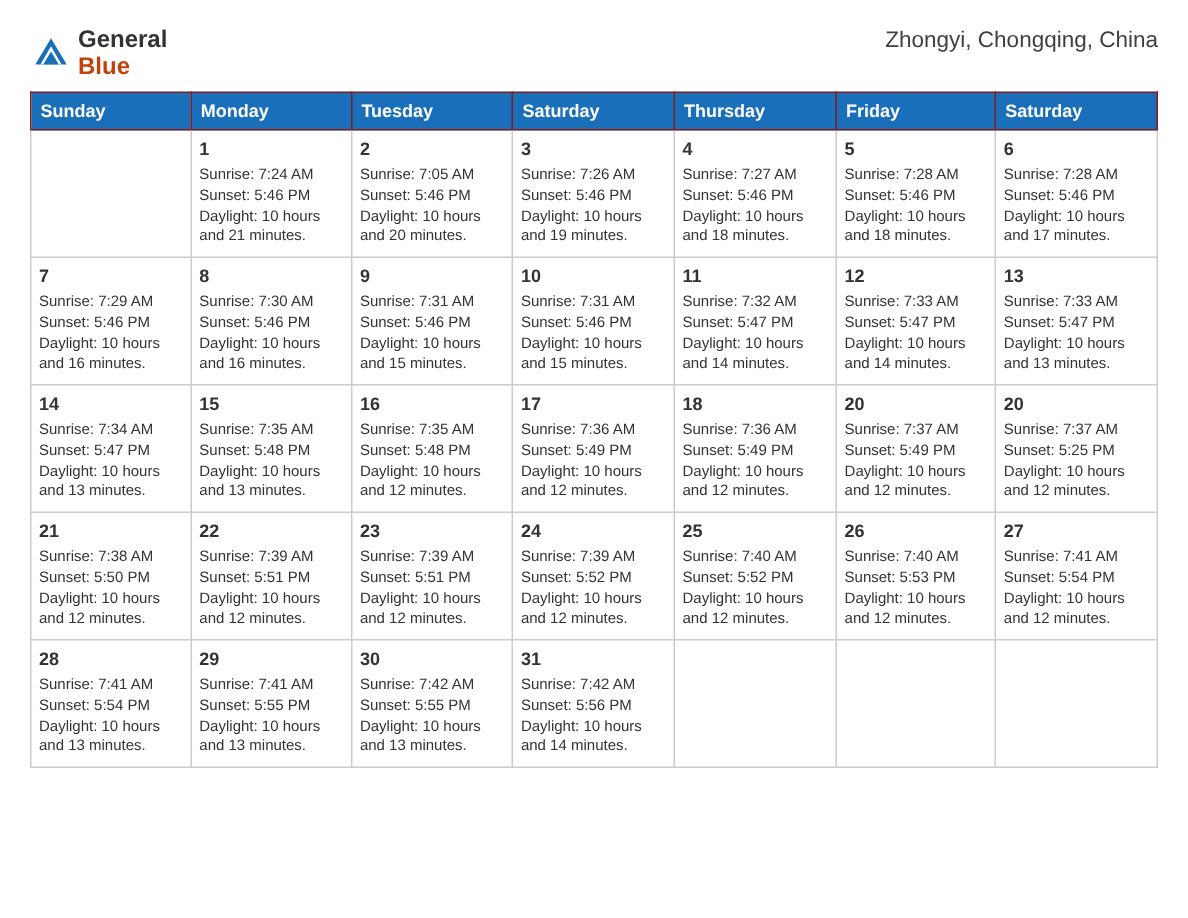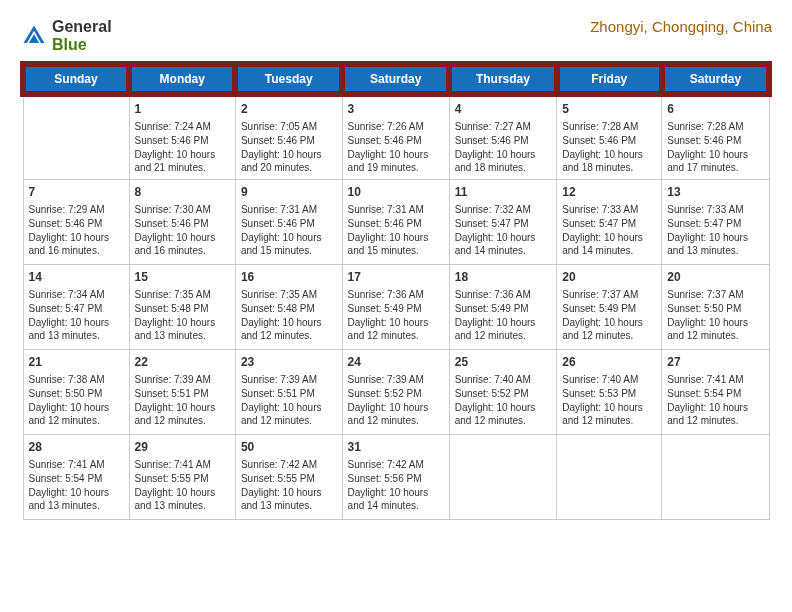--- a/index.html
+++ b/index.html
@@ -27,52 +27,52 @@
       display: flex;
       align-items: center;
       gap: 4px;
     }
     .logo-text {
       font-size: 16px;
       font-weight: bold;
       line-height: 1.1;
     }
     .logo-general { color: #333; }
-    .logo-blue { color: #4d7c0f; }
+    .logo-blue { color: #c2410c; }
     .logo-icon {
       width: 28px;
       height: 28px;
     }
     .title-block {
       text-align: right;
     }
     .month-title {
       font-size: 32px;
       font-weight: bold;
       color: #222;
       line-height: 1.1;
     }
     .subtitle {
       font-size: 15px;
-      color: #a16207;
+      color: #404040;
     }
     .calendar {
       flex: 1;
       border-collapse: collapse;
       width: 100%;
       font-size: 10.5px;
     }
     .calendar th {
       background: #1a6fba;
       color: #fff;
-      text-align: center;
+      text-align: left;
       padding: 5px 6px;
       font-size: 12px;
       font-weight: bold;
-      border: 6px solid #7f1d1d;
+      border: 1px solid #7f1d1d;
     }
     .calendar td {
       border: 1px solid #ccc;
       vertical-align: top;
       padding: 4px 5px;
       width: 113px;
       height: 85px;
       color: #333;
       line-height: 1.4;
     }
@@ -263,21 +263,21 @@
           <td>
             <span class="day-num">20</span>
             <div class="cell-info">Sunrise: 7:37 AM
 Sunset: 5:49 PM
 Daylight: 10 hours
 and 12 minutes.</div>
           </td>
           <td>
             <span class="day-num">20</span>
             <div class="cell-info">Sunrise: 7:37 AM
-Sunset: 5:50 PM
+Sunset: 5:25 PM
 Daylight: 10 hours
 and 12 minutes.</div>
           </td>
         </tr>
         <tr class="row-shade">
           <td>
             <span class="day-num">21</span>
             <div class="cell-info">Sunrise: 7:38 AM
 Sunset: 5:50 PM
 Daylight: 10 hours
@@ -335,21 +335,21 @@
 and 13 minutes.</div>
           </td>
           <td>
             <span class="day-num">29</span>
             <div class="cell-info">Sunrise: 7:41 AM
 Sunset: 5:55 PM
 Daylight: 10 hours
 and 13 minutes.</div>
           </td>
           <td>
-            <span class="day-num">50</span>
+            <span class="day-num">30</span>
             <div class="cell-info">Sunrise: 7:42 AM
 Sunset: 5:55 PM
 Daylight: 10 hours
 and 13 minutes.</div>
           </td>
           <td>
             <span class="day-num">31</span>
             <div class="cell-info">Sunrise: 7:42 AM
 Sunset: 5:56 PM
 Daylight: 10 hours

